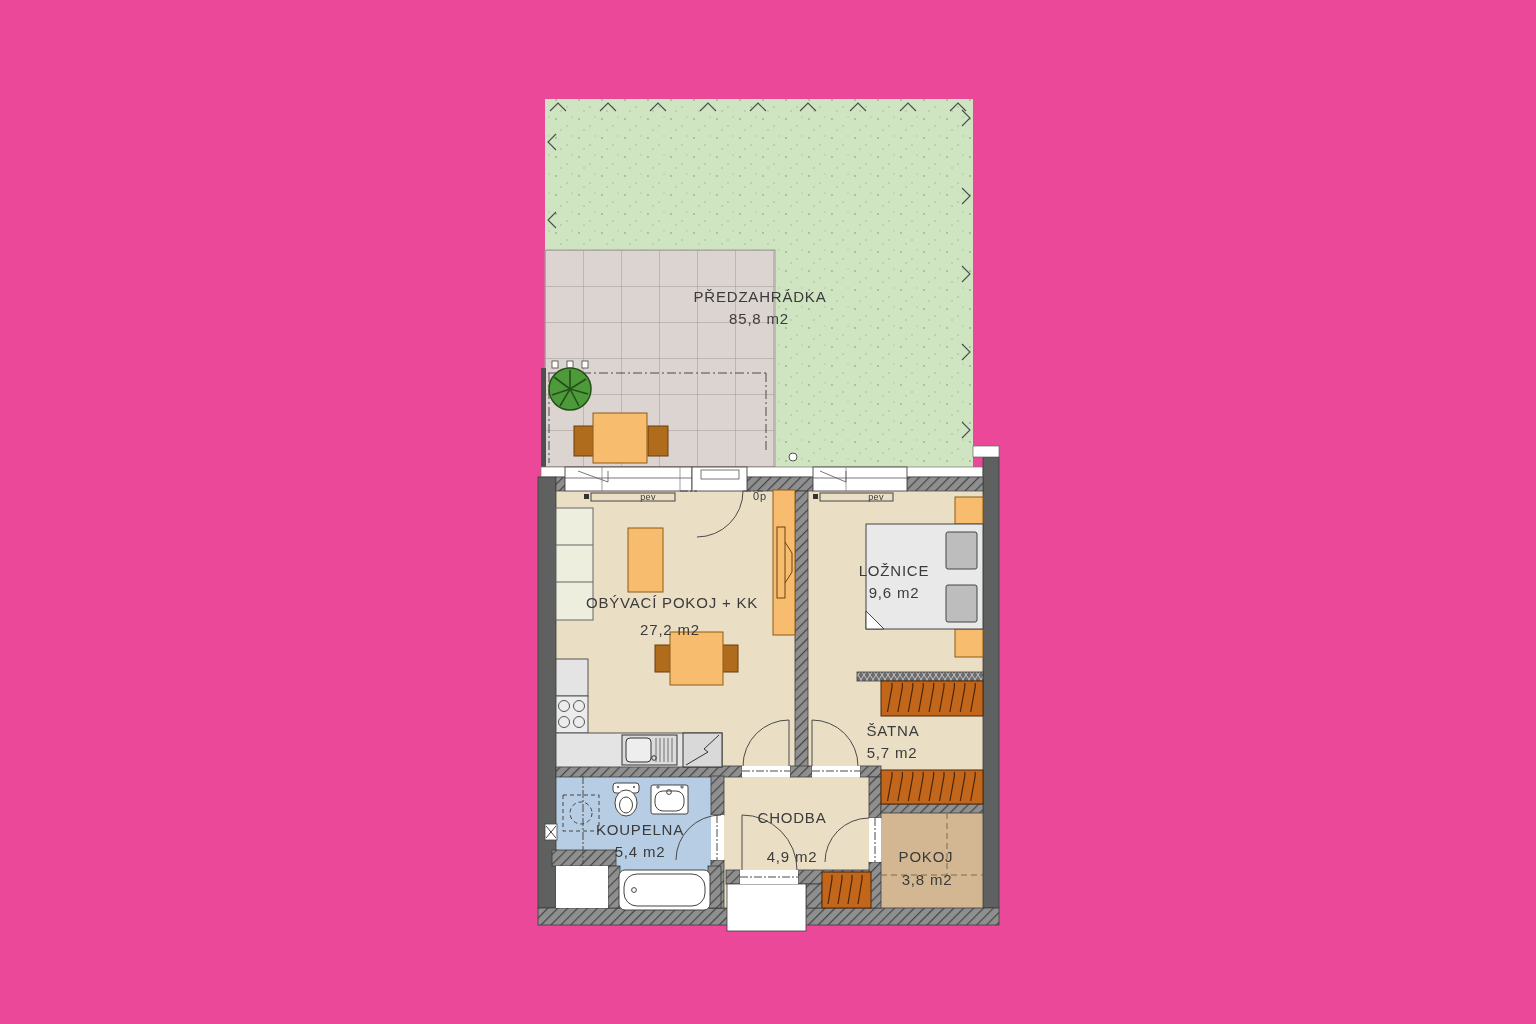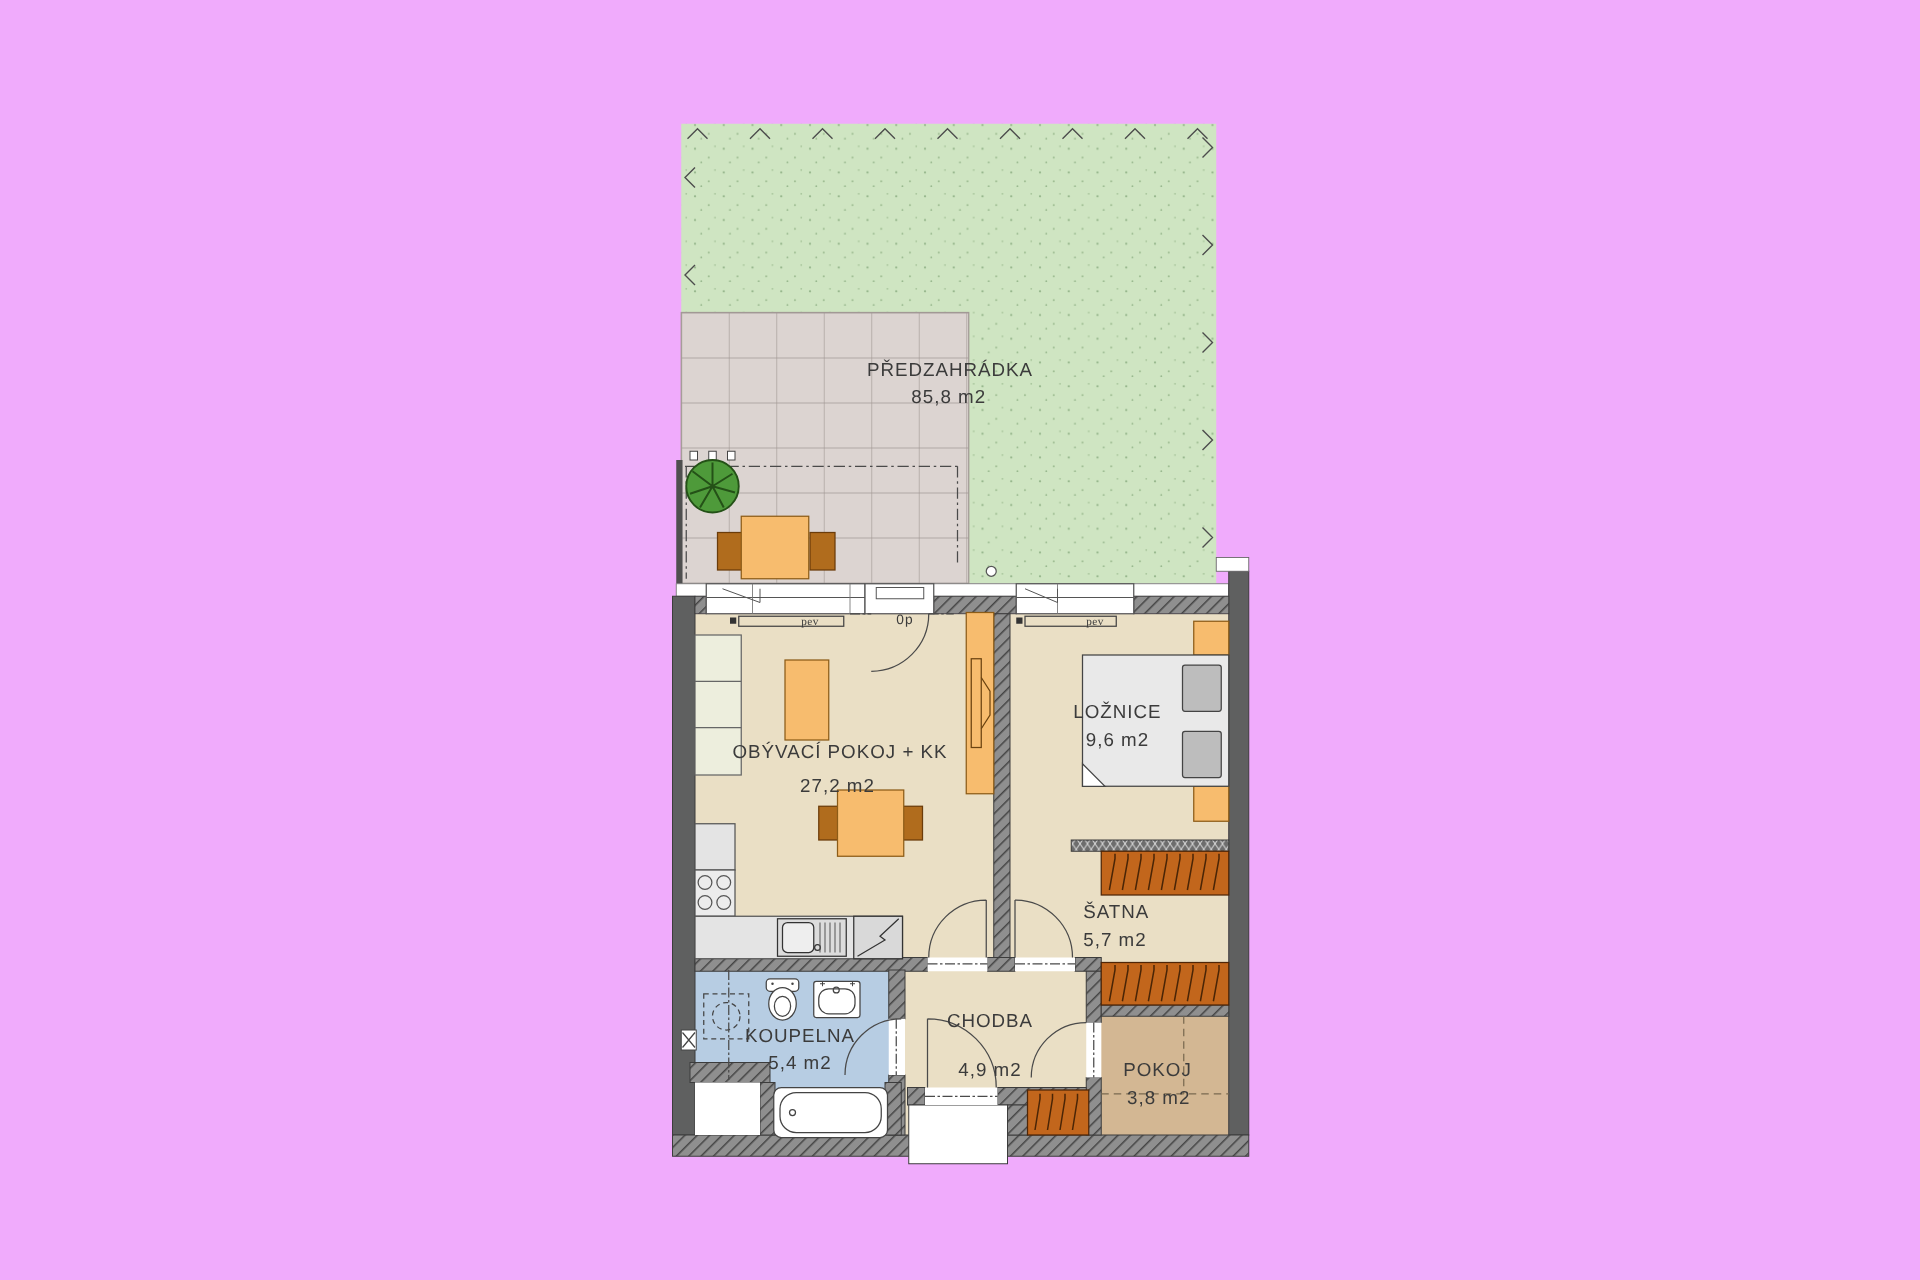--- a/index.html
+++ b/index.html
@@ -1,22 +1,22 @@
 <!DOCTYPE html>
 <html><head>
 <meta charset="utf-8">
 <style>
   html,body{margin:0;padding:0;background:#ffffff;}
-  #canvas{position:relative;width:1536px;height:1024px;background:#f0abfc;overflow:hidden;
+  #canvas{position:relative;width:1536px;height:1024px;background:#ec4899;overflow:hidden;
           font-family:"Liberation Sans",sans-serif;}
   #plan-svg{position:absolute;left:0;top:0;}
   .rlabel{position:absolute;transform:translate(-50%,-50%);color:#3b3b3b;
           font-size:15px;letter-spacing:0.8px;white-space:nowrap;}
-  .rlabel.small{font-size:9px;letter-spacing:0.3px;font-family:Liberation Serif, serif;}
-  .rlabel.door{font-size:11px;}
+  .rlabel.small{font-size:9px;letter-spacing:0.3px;}
+  .rlabel.door{font-size:11px;margin-left:36px;}
 </style>
 </head>
 <body>
 
 <div id="canvas">
 <svg id="plan-svg" width="1536" height="1024" viewBox="0 0 1536 1024" xmlns="http://www.w3.org/2000/svg">
   <defs>
     <pattern id="grassdots" width="23" height="19" patternUnits="userSpaceOnUse">
       <rect width="23" height="19" fill="#cfe5c2"></rect>
       <circle cx="4" cy="5" r="0.9" fill="#93b489"></circle>

